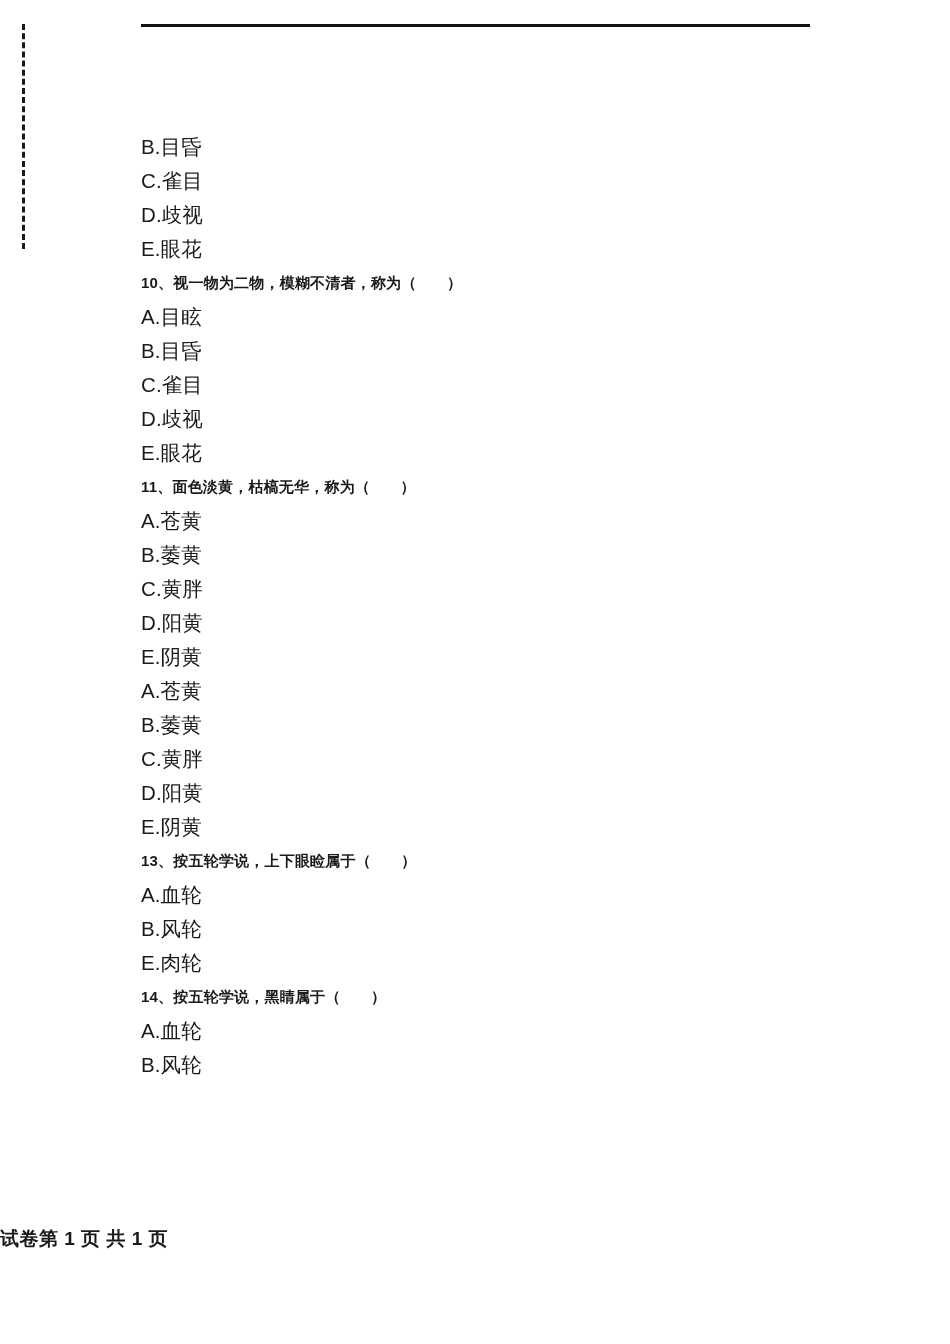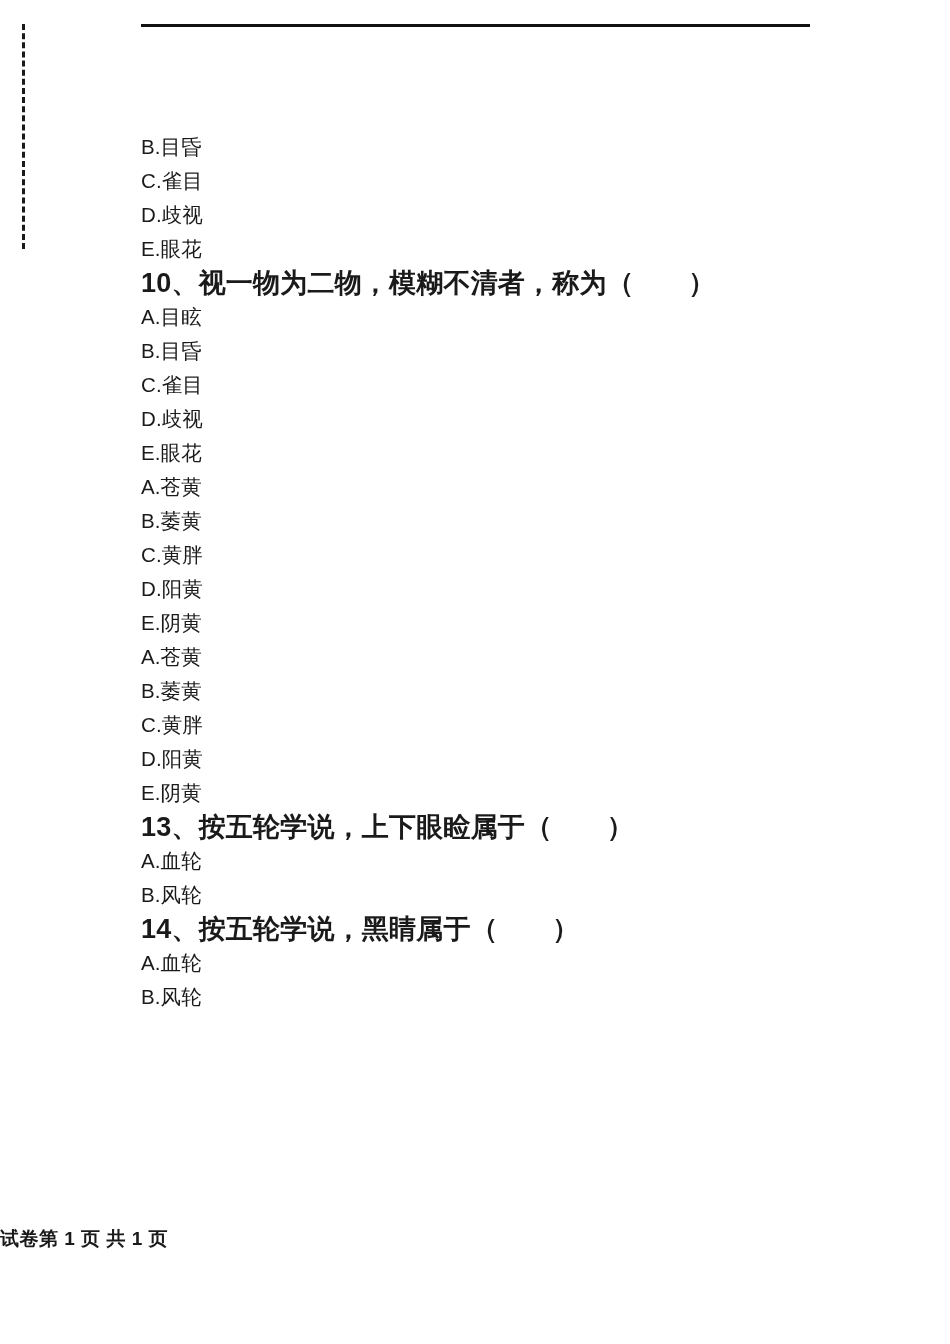--- a/index.html
+++ b/index.html
@@ -53,21 +53,21 @@
   .line {
     height: 34px;
     line-height: 34px;
     font-size: 20.5px;
     white-space: pre;
     letter-spacing: 0.1px;
   }
 
   .line.question {
     font-weight: 700;
-    font-size: 27px;
+    font-size: 15px;
     letter-spacing: 0.2px;
   }
 
   .line.option {
     font-weight: 400;
   }
 
   
   .footer {
     position: absolute;
@@ -94,33 +94,35 @@
       <div class="line option">B.目昏</div>
       <div class="line option">C.雀目</div>
       <div class="line option">D.歧视</div>
       <div class="line option">E.眼花</div>
       <div class="line question">10、视一物为二物，模糊不清者，称为（　　）</div>
       <div class="line option">A.目眩</div>
       <div class="line option">B.目昏</div>
       <div class="line option">C.雀目</div>
       <div class="line option">D.歧视</div>
       <div class="line option">E.眼花</div>
+      <div class="line question">11、面色淡黄，枯槁无华，称为（　　）</div>
       <div class="line option">A.苍黄</div>
       <div class="line option">B.萎黄</div>
       <div class="line option">C.黄胖</div>
       <div class="line option">D.阳黄</div>
       <div class="line option">E.阴黄</div>
       <div class="line option">A.苍黄</div>
       <div class="line option">B.萎黄</div>
       <div class="line option">C.黄胖</div>
       <div class="line option">D.阳黄</div>
       <div class="line option">E.阴黄</div>
       <div class="line question">13、按五轮学说，上下眼睑属于（　　）</div>
       <div class="line option">A.血轮</div>
       <div class="line option">B.风轮</div>
+      <div class="line option">E.肉轮</div>
       <div class="line question">14、按五轮学说，黑睛属于（　　）</div>
       <div class="line option">A.血轮</div>
       <div class="line option">B.风轮</div>
     </div>
 
   <div class="footer">试卷第 1 页 共 1 页</div>
 
 </div>
 
 </body></html>

